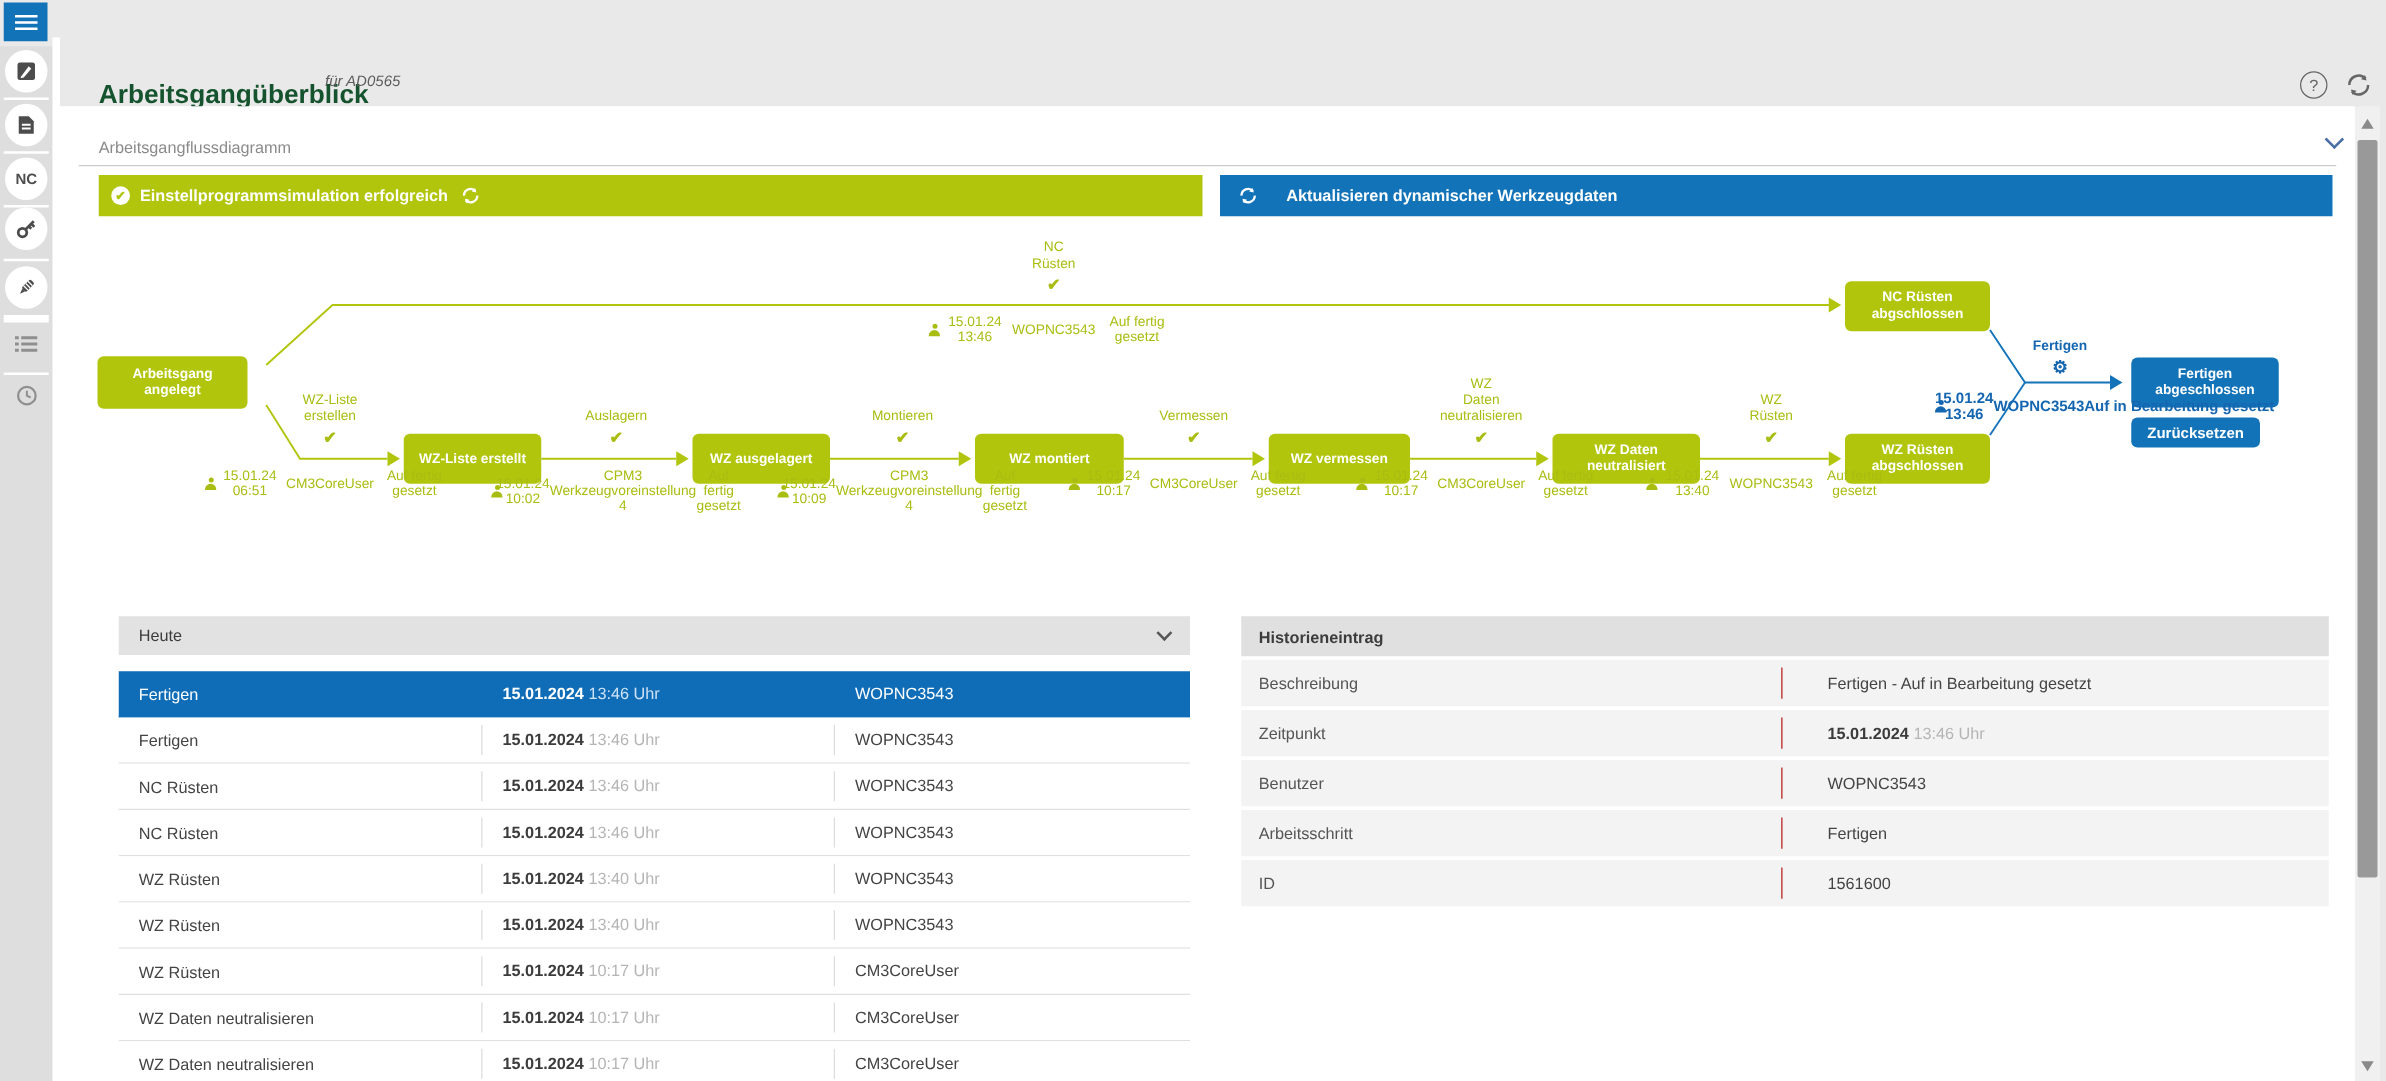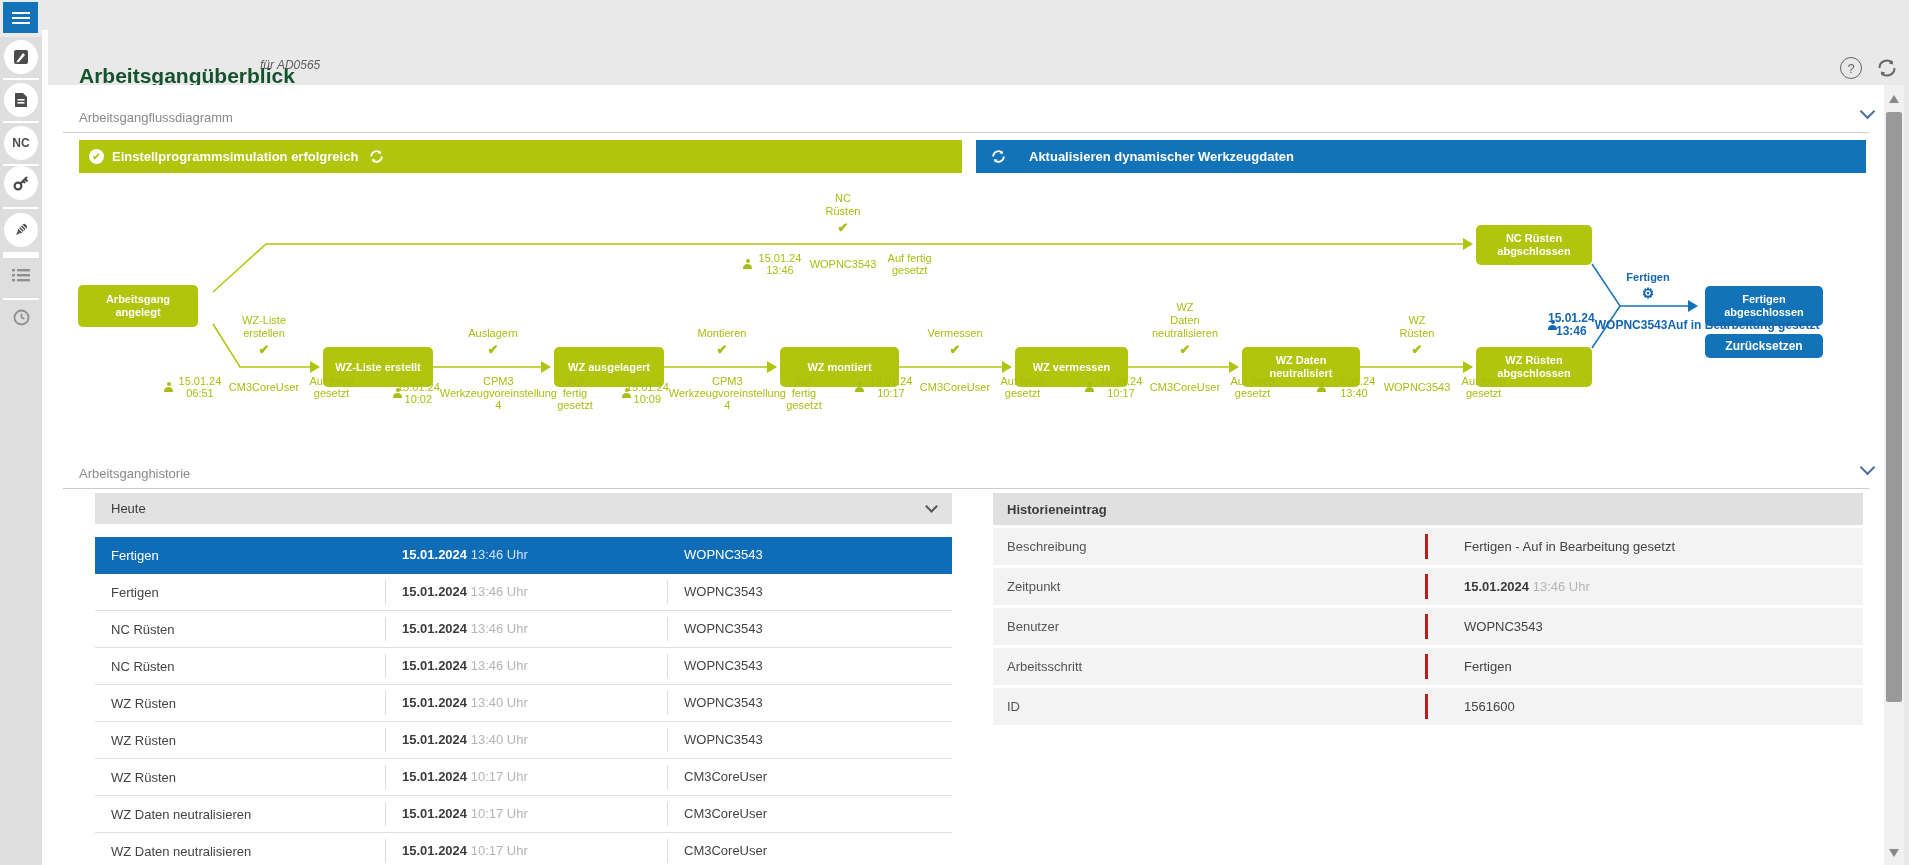--- a/index.html
+++ b/index.html
@@ -84,21 +84,21 @@
   .hrow.sel .time { color:#cfe3f4; }
   .hrow.sel .c2, .hrow.sel .c3 { border-left-color:transparent; }
 
   
   .detail { position:absolute; left:993px; top:493px; width:870px; }
   .d-head { height:32px; background:#e0e0e0; display:flex; align-items:center; padding-left:14px;
             font-size:13px; font-weight:bold; color:#3c3c3c; }
   .d-row { display:grid; grid-template-columns:432px 438px; height:37px; align-items:center; background:#f3f3f3;
            margin-top:3px; font-size:13px; color:#555; }
   .d-row > div { padding-left:14px; }
-  .d-row .val { border-left:3px solid #b91c1c; height:25px; line-height:25px; color:#444;padding-left:36px; }
+  .d-row .val { border-left:1px solid #b91c1c; height:25px; line-height:25px; color:#444;padding-left:36px; }
   .d-row .val b { color:#3c3c3c; }
   .d-row .val .time { color:#b5b5b5; }
 
   
   .scrollbar { position:absolute; left:1884px; top:85px; width:20px; height:780px; background:#f0f0f0; }
   .sb-up, .sb-down { position:absolute; left:5px; width:0; height:0; cursor:pointer; }
   .sb-up   { top:10px;   border-left:5px solid transparent; border-right:5px solid transparent; border-bottom:8px solid #8a8a8a; }
   .sb-down { bottom:8px; border-left:5px solid transparent; border-right:5px solid transparent; border-top:8px solid #8a8a8a; }
   .sb-thumb { position:absolute; left:2px; top:27px; width:16px; height:590px; background:#999; border-radius:2px; cursor:pointer; }
 </style>
@@ -255,21 +255,21 @@
     <div class="node green" style="left:732px;top:162px;width:119px;height:40px">WZ montiert</div>
     <div class="node green" style="left:967px;top:162px;width:113px;height:40px">WZ vermessen</div>
     <div class="node green" style="left:1194px;top:162px;width:118px;height:40px">WZ Daten
 neutralisiert</div>
     <div class="node green" style="left:1428px;top:162px;width:116px;height:40px">WZ Rüsten
 abgschlossen</div>
     <div class="node green" style="left:1428px;top:40px;width:116px;height:40px">NC Rüsten
 abgschlossen</div>
     <div class="node blue" style="left:1657px;top:101px;width:118px;height:40px">Fertigen
 abgeschlossen</div>
-    <div class="node blue" style="left:1657px;top:149px;width:118px;height:24px;font-size:12px">Zurücksetzen</div>
+    <div class="node blue" style="left:1657px;top:149px;width:103px;height:24px;font-size:12px">Zurücksetzen</div>
 
     <div class="t-above t-green" style="left:116px;top:92px;height:80px">
       <div class="t-label">WZ-Liste
 erstellen</div>
       <div class="t-check">✔</div>
     </div>
     <div class="t-below t-green" style="left:116px;top:190px">
       <span class="person"></span>
       <div class="t-line">15.01.24 06:51</div>
       <div class="t-line">CM3CoreUser</div>
@@ -351,24 +351,20 @@
       <div class="t-gear">⚙</div>
     </div>
     <div class="t-below t-blue" style="left:1500px;top:127px;width:220px">
       <span class="person"></span>
       <div class="t-line">15.01.24 13:46</div>
       <div class="t-line">WOPNC3543</div>
       <div class="t-line" style="white-space:nowrap">Auf in Bearbeitung gesetzt</div>
     </div>
   </div>
 
-  <div class="sect-head" style="top:456px">
-    <span class="t">Arbeitsganghistorie</span>
-    <span class="chevron sect-chev"></span>
-  </div>
 
   <div class="heute-bar">
     <span>Heute</span>
     <span class="chevron"></span>
   </div>
 
   <div class="htable">
     <div class="hrow sel">
       <div class="c1">Fertigen</div>
       <div class="c2"><b>15.01.2024</b> <span class="time">13:46 Uhr</span></div>

